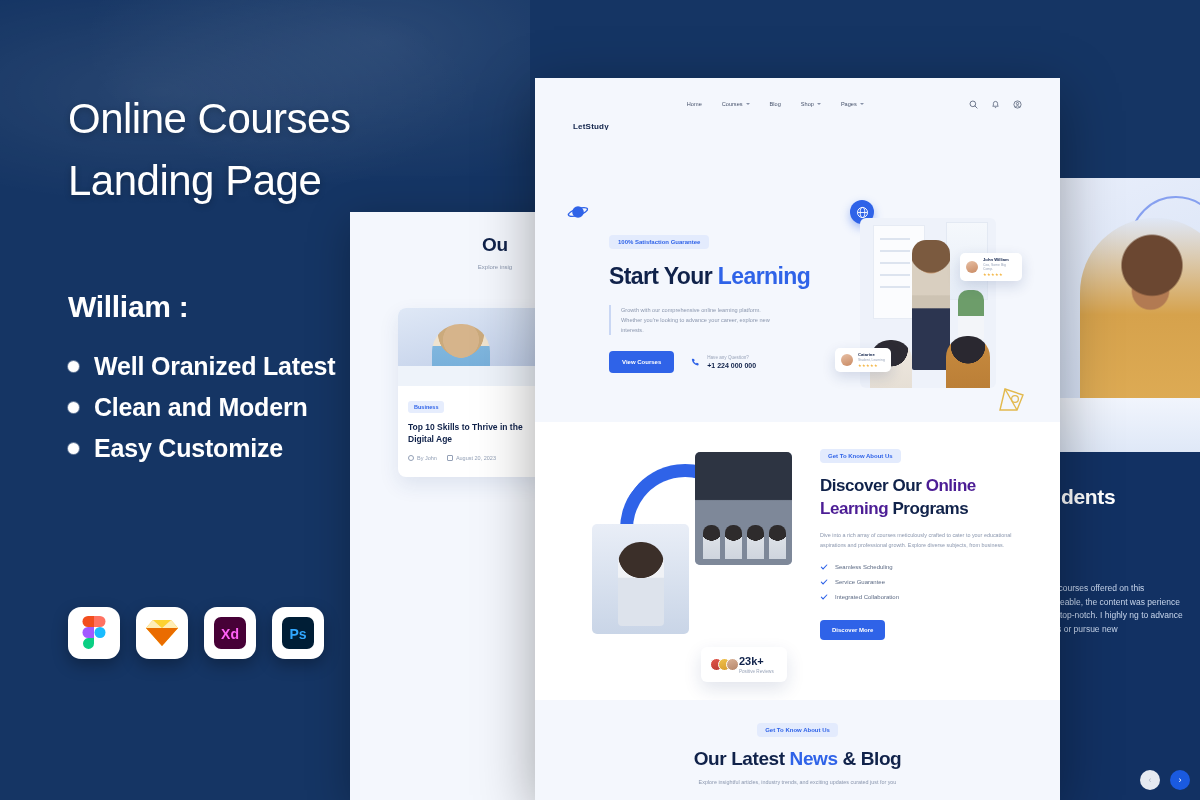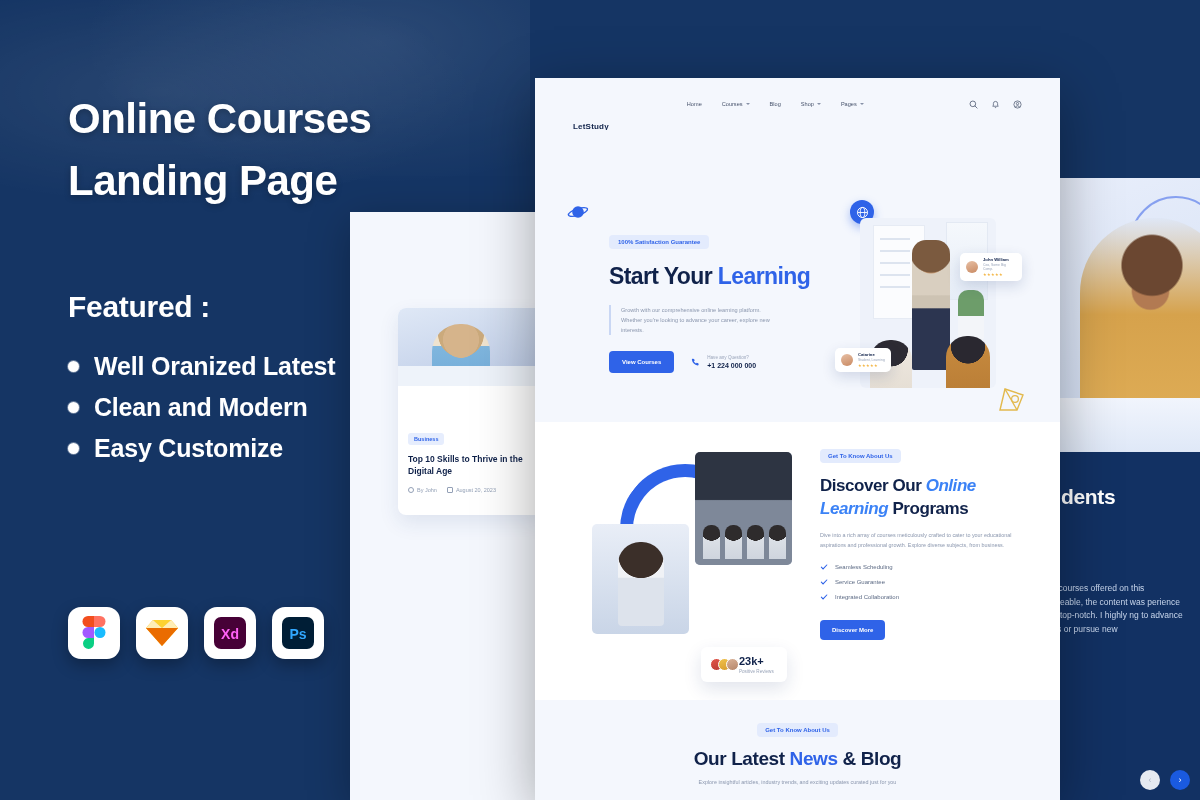--- a/index.html
+++ b/index.html
@@ -24,21 +24,21 @@
     content:""; position:absolute; left:0; top:0; width:530px; height:230px;
     background:
       radial-gradient(ellipse at 30% 40%, rgba(255,255,255,.09), rgba(255,255,255,0) 60%),
       radial-gradient(ellipse at 72% 18%, rgba(220,235,255,.12), rgba(255,255,255,0) 55%);
     opacity:.9;
   }
 
   
   .promo{ position:absolute; left:68px; top:88px; width:420px; z-index:6; color:#fff; }
   .promo h1{
-    font-size:42px; line-height:62px; font-weight:bold; letter-spacing:-.5px;
+    font-size:42px; line-height:62px; font-weight:normal; letter-spacing:-.5px;
     text-shadow:0 2px 6px rgba(0,0,0,.25);
   }
   .promo .feat-title{
     margin-top:78px; font-size:30px; font-weight:bold; letter-spacing:-.3px;
   }
   .promo ul{ list-style:none; margin-top:28px; }
   .promo li{
     display:flex; align-items:center; gap:15px;
     font-size:25px; font-weight:bold; letter-spacing:-.2px; margin-bottom:12px;
   }
@@ -113,21 +113,21 @@
   }
   .bc-img .bc-person{
     position:absolute; left:34px; top:16px; width:58px; height:72px;
     border-radius:28px 28px 6px 6px;
     background:
       radial-gradient(circle at 50% 22%, #d6b48b 0 28%, rgba(0,0,0,0) 29%),
       radial-gradient(circle at 50% 14%, #cbaa7c 0 33%, rgba(0,0,0,0) 34%),
       linear-gradient(180deg,#efe3cf 0 30%, #7fb6de 31%, #6fa8d6 100%);
   }
   .bc-img .bc-desk{ position:absolute; left:0; bottom:0; width:100%; height:20px; background:#eef3fa; }
-  .bc-body{ padding:9px 10px 22px;margin-top:32px; }
+  .bc-body{ padding:9px 10px 16px; }
   .tagpill{
     display:inline-block; font-size:5.5px; color:#2f63e8; background:#e6edfd;
     padding:3px 6px; border-radius:3px; font-weight:bold;
   }
   .bc-title{ font-size:8.5px; font-weight:bold; color:#10224a; line-height:12px; margin-top:8px; }
   .bc-meta{ display:flex; gap:10px; margin-top:10px; font-size:5.5px; color:#93a0b6; align-items:center; }
   .bc-meta span{ display:flex; align-items:center; gap:3px; }
   .mini-ico{ width:6px; height:6px; border:.8px solid #93a0b6; border-radius:50%; display:inline-block; }
   .mini-ico.sq{ border-radius:1px; }
   .eyebrow{
@@ -258,21 +258,21 @@
     display:flex; align-items:center; padding:8px 9px;
   }
   .avstack{ display:flex; }
   .avstack i{ width:13px; height:13px; border-radius:50%; margin-left:-5px; border:1.4px solid #fff; display:block; }
   .avstack i:first-child{ margin-left:0; }
   .stat-num{ font-size:11px; font-weight:bold; color:#10224a; line-height:12px; }
   .stat-lbl{ font-size:4.6px; color:#98a3b8; margin-top:2px; }
 
   .s2-text{ position:absolute; left:285px; top:22px; width:210px; }
   .s2-text h2{ font-size:17px; line-height:23px; font-weight:bold; color:#10224a; margin-top:11px; letter-spacing:-.45px; }
-  .s2-text h2 .accent{ color:#3b82f6;font-style:italic; }
+  .s2-text h2 .accent{ color:#4c1d95; }
   .s2-text p{ font-size:5.4px; line-height:9.5px; color:#8b97ae; margin-top:11px; }
 
   
   .sec3{ position:relative; height:auto; background:#f4f7fd; padding-top:18px; }
   .s3-head{ text-align:center; }
   .s3-head h2{ font-size:19px; font-weight:bold; color:#10224a; margin-top:11px; letter-spacing:-.4px; }
   .s3-head h2 .accent{ color:#2f63e8; }
   .s3-head p{ font-size:5.4px; color:#8b97ae; margin-top:9px; }
   .s3-cards{ display:flex; gap:14px; padding:22px 58px 0; }
 
@@ -288,21 +288,21 @@
 </head>
 <body>
 
 <div id="poster"></div>
 
 <div class="promo">
   <h1>
     <span>Online Courses</span><br>
     <span>Landing Page</span>
   </h1>
-  <div class="feat-title">Featured :</div>
+  <div class="feat-title">William :</div>
   <ul>
     <li>
       <span class="dot"></span>
       <span>Well Oranized Latest</span>
     </li>
     <li>
       <span class="dot"></span>
       <span>Clean and Modern</span>
     </li>
     <li>
@@ -352,20 +352,24 @@
 </div>
 <div class="right-dark">
   <h2>
     <span>Students</span><br>
     <span> Us</span>
   </h2>
   <p>ity of the courses offered on this  knowledgeable, the content was perience was truly top-notch. I highly ng to advance their skills or pursue new</p>
 </div>
 
 <div class="panel-mid">
+  <div class="pm-head">
+    <h3>Ou</h3>
+    <p>Explore insig</p>
+  </div>
 
   <div class="blog-card">
     <div class="bc-img">
       <div class="bc-person"></div>
       <div class="bc-desk"></div>
     </div>
     <div class="bc-body">
       <span class="tagpill">Business</span>
       <div class="bc-title">Top 10 Skills to Thrive in the Digital Age</div>
       <div class="bc-meta">

